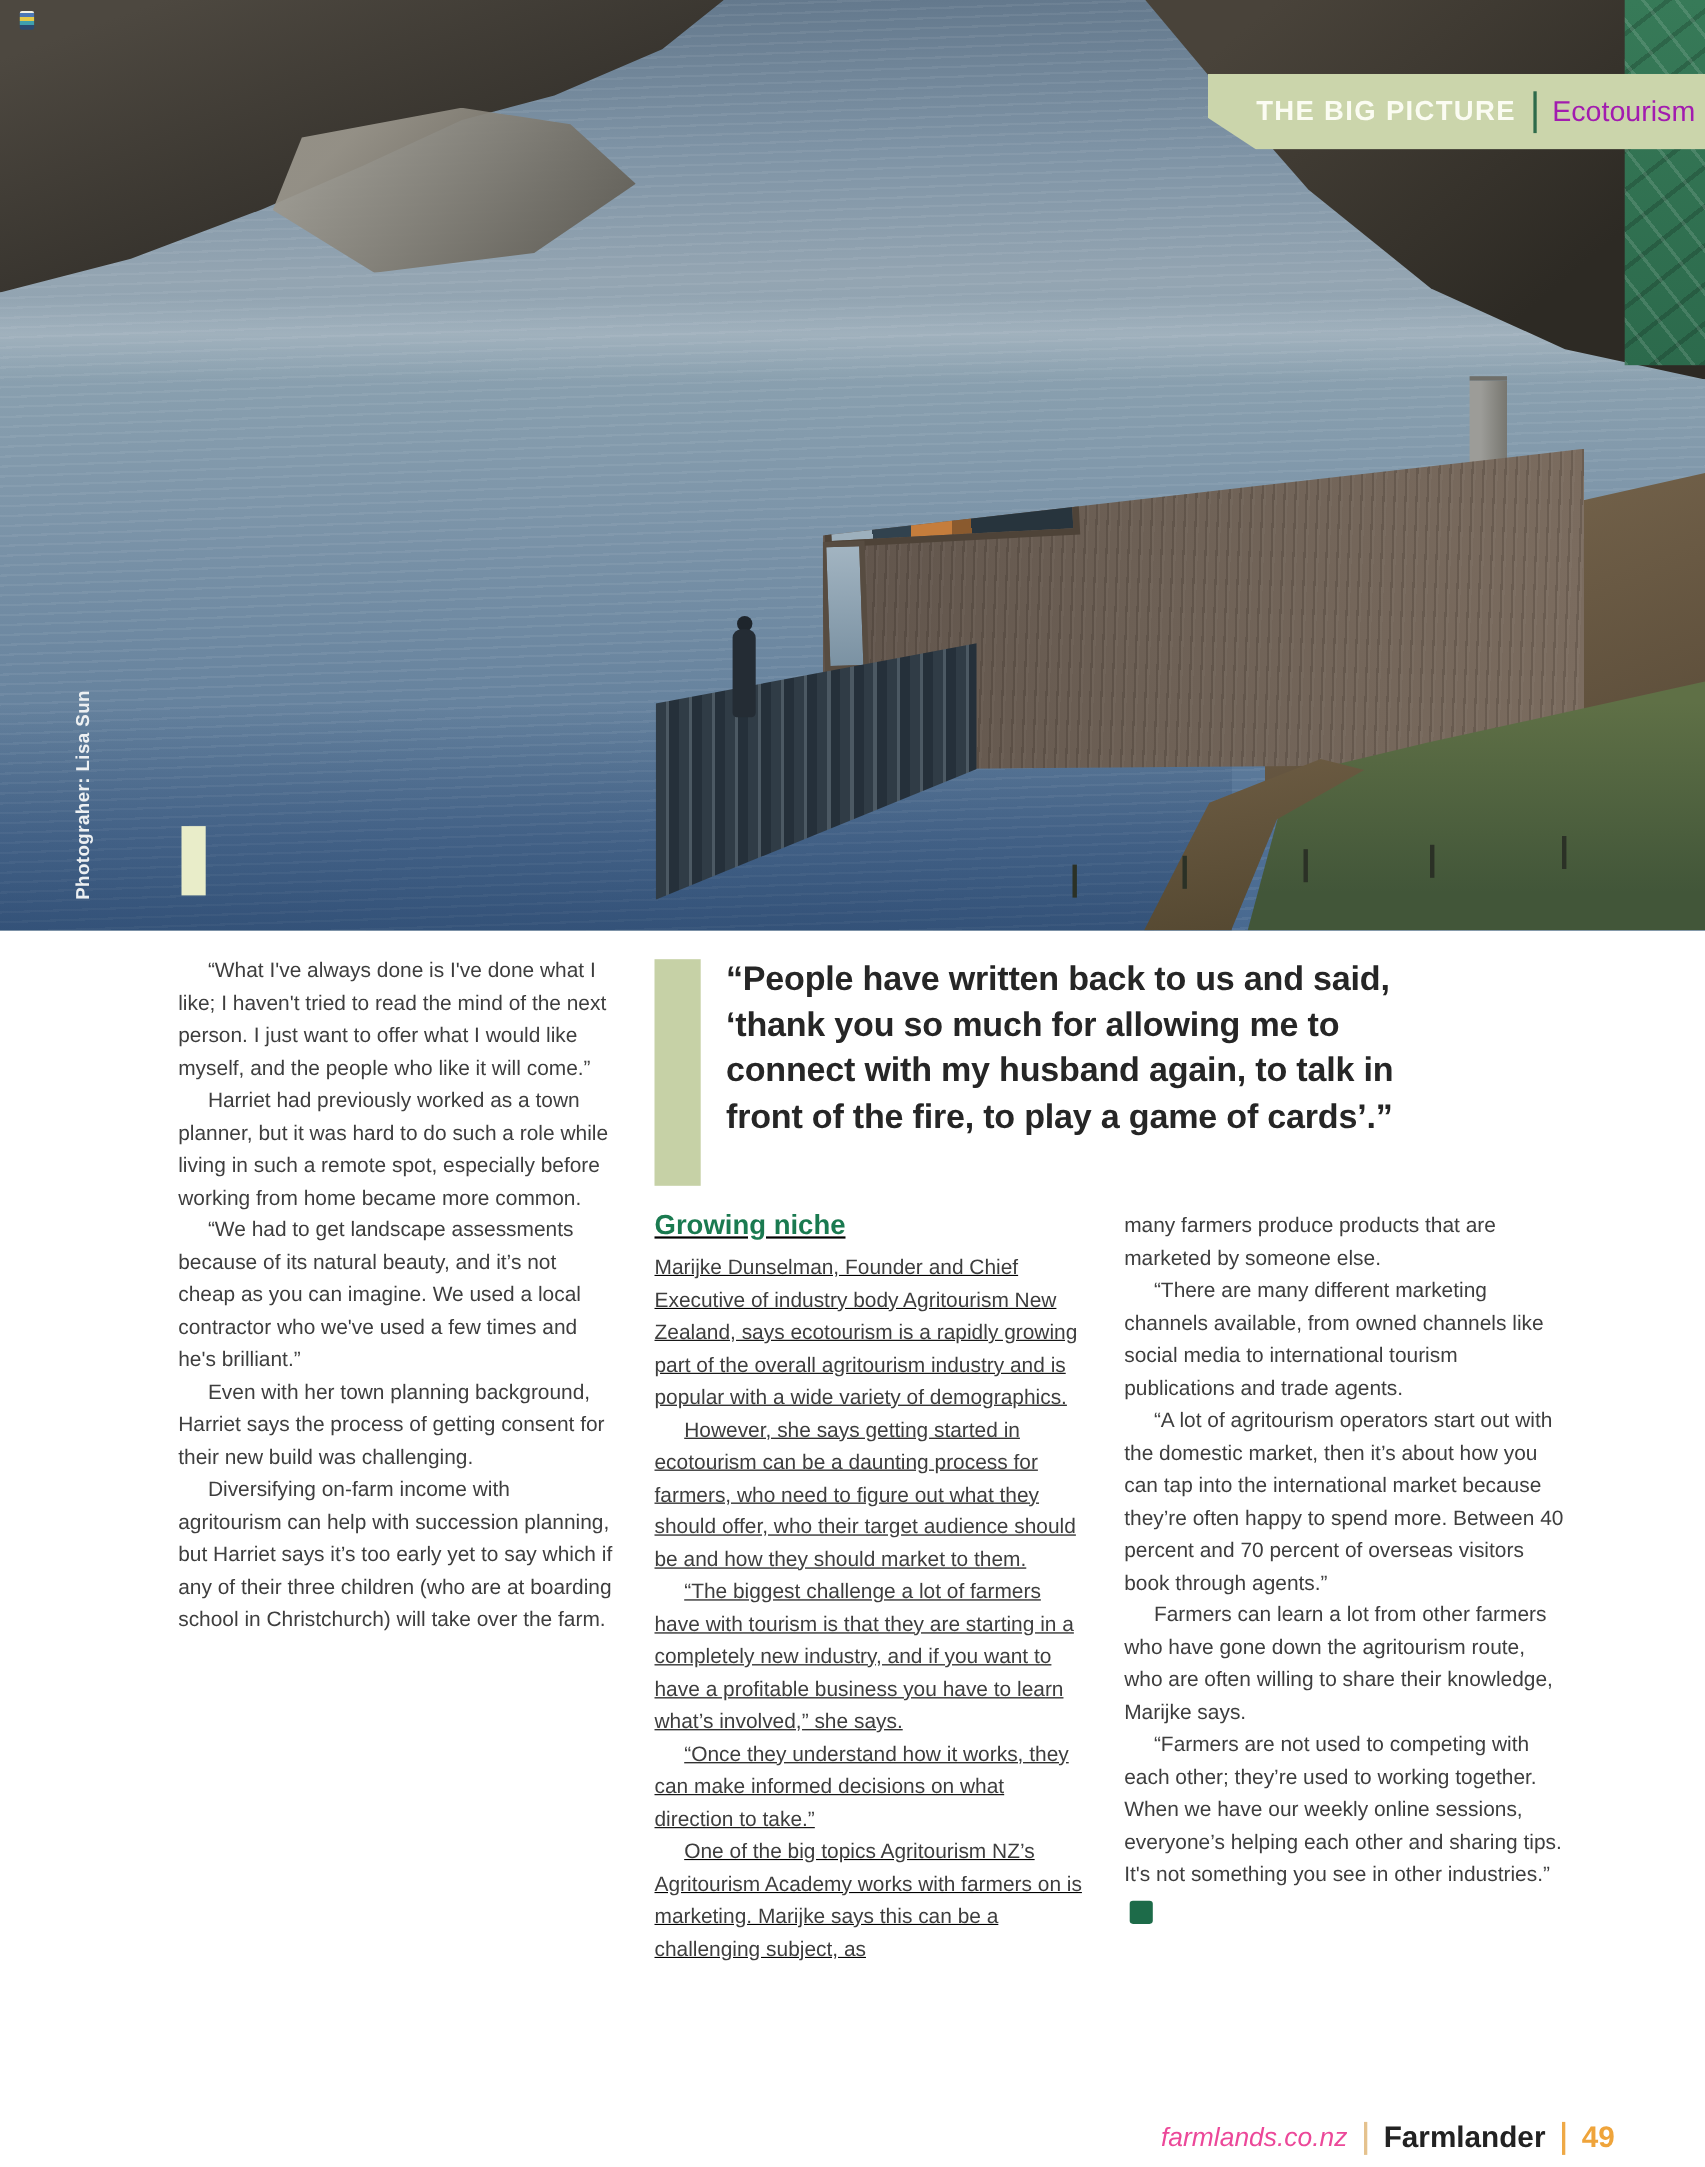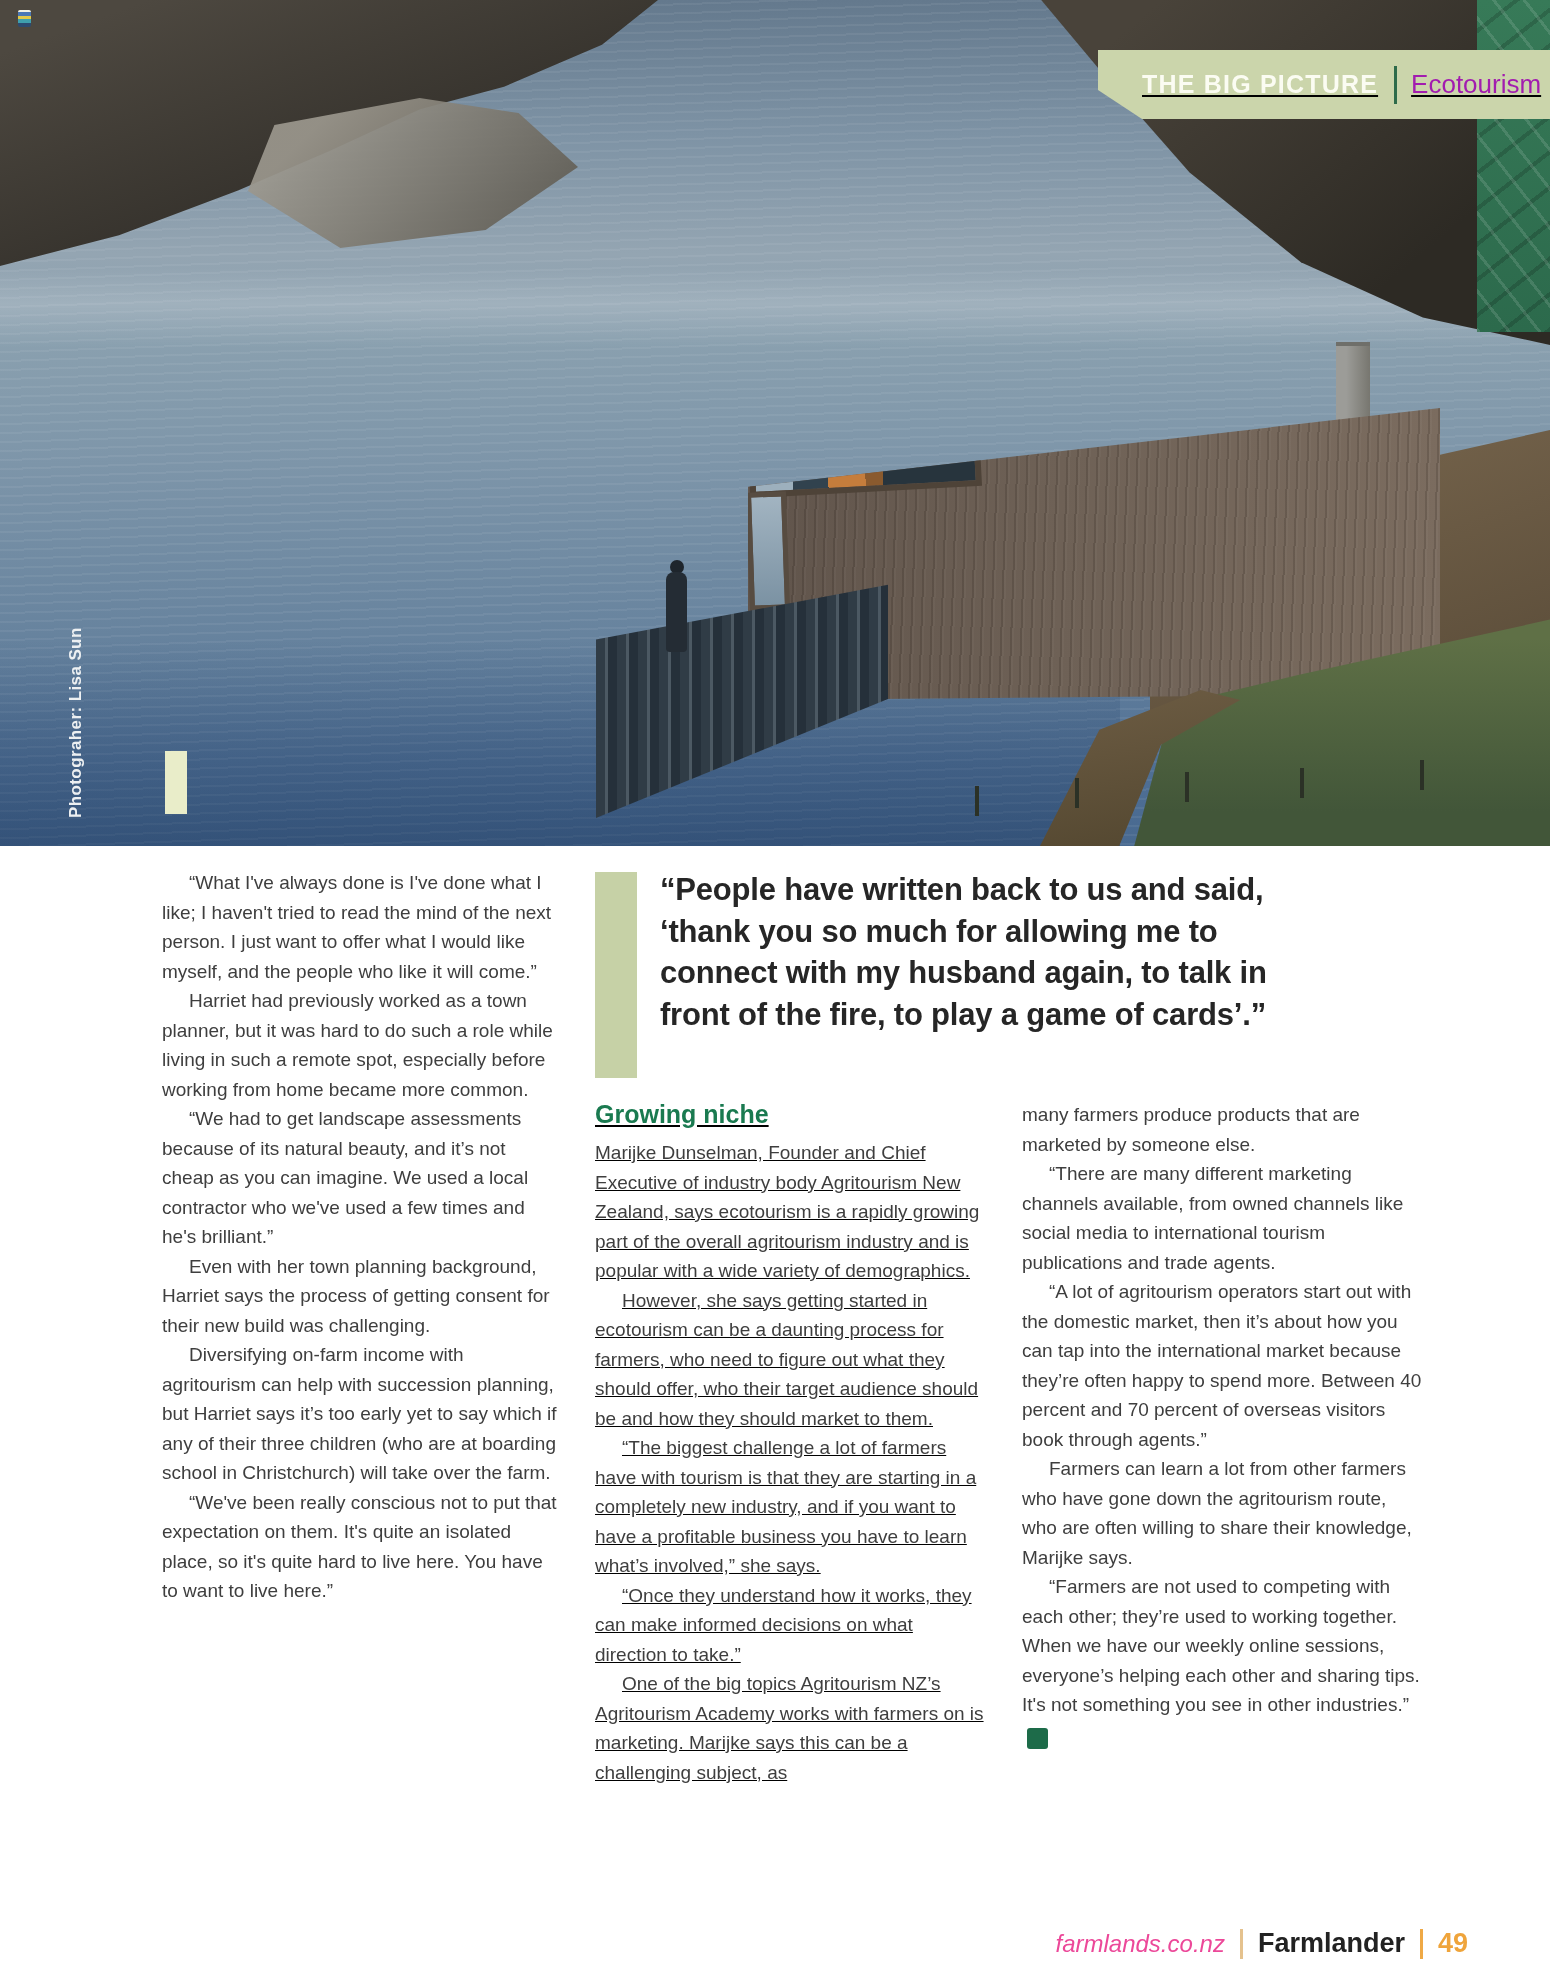--- a/index.html
+++ b/index.html
@@ -62,24 +62,24 @@
   .person { left:664px; top:560px; width:26px; height:95px; }
   .person .head { position:absolute; left:6px; top:0; width:14px; height:14px; border-radius:50%; background:#1e252c; }
   .person .body { position:absolute; left:2px; top:12px; width:21px; height:80px; border-radius:8px 8px 4px 4px; background:#242c34; }
 
   .pattern-strip { left:1477px; top:0; width:73px; height:332px;
     background:
       repeating-linear-gradient(52deg, rgba(255,255,255,0.12) 0 3px, rgba(255,255,255,0) 3px 24px),
       repeating-linear-gradient(-38deg, rgba(0,0,0,0.16) 0 4px, rgba(0,0,0,0) 4px 28px),
       linear-gradient(180deg,#377a58,#2c6a4c); }
 
-  .badge { left:1098px; top:50px; width:452px; height:69px;
+  .badge { left:1098px; top:67px; width:452px; height:69px;
     background:#cbd5ab;
     clip-path:polygon(0 0, 100% 0, 100% 100%, 44px 100%, 0 58%);
-    display:flex; align-items:center;text-decoration:underline; }
+    display:flex; align-items:center; }
   .badge .kicker { margin-left:44px; font-size:25px; font-weight:bold; letter-spacing:1.2px; color:#fbfcf2; }
   .badge .sep { width:3px; height:38px; background:#2e6b4a; margin:0 14px 0 16px; }
   .badge .topic { font-size:26px; color:#a21caf; }
 
   .caption-bar { left:165px; top:751px; width:22px; height:63px; background:#e9edc9; }
   .caption { left:198px; top:747px; width:215px; font-size:17px; line-height:21px; color:#dadfe3; }
 
   .credit { left:66px; top:818px; transform:rotate(-90deg); transform-origin:0 0;
     font-size:17px; font-weight:bold; letter-spacing:.4px; color:#edf0f2; white-space:nowrap; }
 
@@ -154,21 +154,20 @@
 
   <div class="quote-bar abs"></div>
   <div class="pull-quote abs">“People have written back to us and said, ‘thank you so much for allowing me to connect with my husband again, to talk in front of the fire, to play a game of cards’.”</div>
 
   <div class="col col-1">
       <p class="para indent">“What I've always done is I've done what I like; I haven't tried to read the mind of the next person. I just want to offer what I would like myself, and the people who like it will come.”</p>
       <p class="para indent">Harriet had previously worked as a town planner, but it was hard to do such a role while living in such a remote spot, especially before working from home became more common.</p>
       <p class="para indent">“We had to get landscape assessments because of its natural beauty, and it’s not cheap as you can imagine. We used a local contractor who we've used a few times and he's brilliant.”</p>
       <p class="para indent">Even with her town planning background, Harriet says the process of getting consent for their new build was challenging.</p>
       <p class="para indent">Diversifying on-farm income with agritourism can help with succession planning, but Harriet says it’s too early yet to say which if any of their three children (who are at boarding school in Christchurch) will take over the farm.</p>
-      <p class="para indent">“We've been really conscious not to put that expectation on them. It's quite an isolated place, so it's quite hard to live here. You have to want to live here.”</p>
     </div>
   <div class="col col-2">
     <h3 class="niche">Growing niche</h3>
     <div>
         <p class="para">Marijke Dunselman, Founder and Chief Executive of industry body Agritourism New Zealand, says ecotourism is a rapidly growing part of the overall agritourism industry and is popular with a wide variety of demographics.</p>
         <p class="para indent">However, she says getting started in ecotourism can be a daunting process for farmers, who need to figure out what they should offer, who their target audience should be and how they should market to them.</p>
         <p class="para indent">“The biggest challenge a lot of farmers have with tourism is that they are starting in a completely new industry, and if you want to have a profitable business you have to learn what’s involved,” she says.</p>
         <p class="para indent">“Once they understand how it works, they can make informed decisions on what direction to take.”</p>
         <p class="para indent">One of the big topics Agritourism NZ’s Agritourism Academy works with farmers on is marketing. Marijke says this can be a challenging subject, as</p>
       </div>

